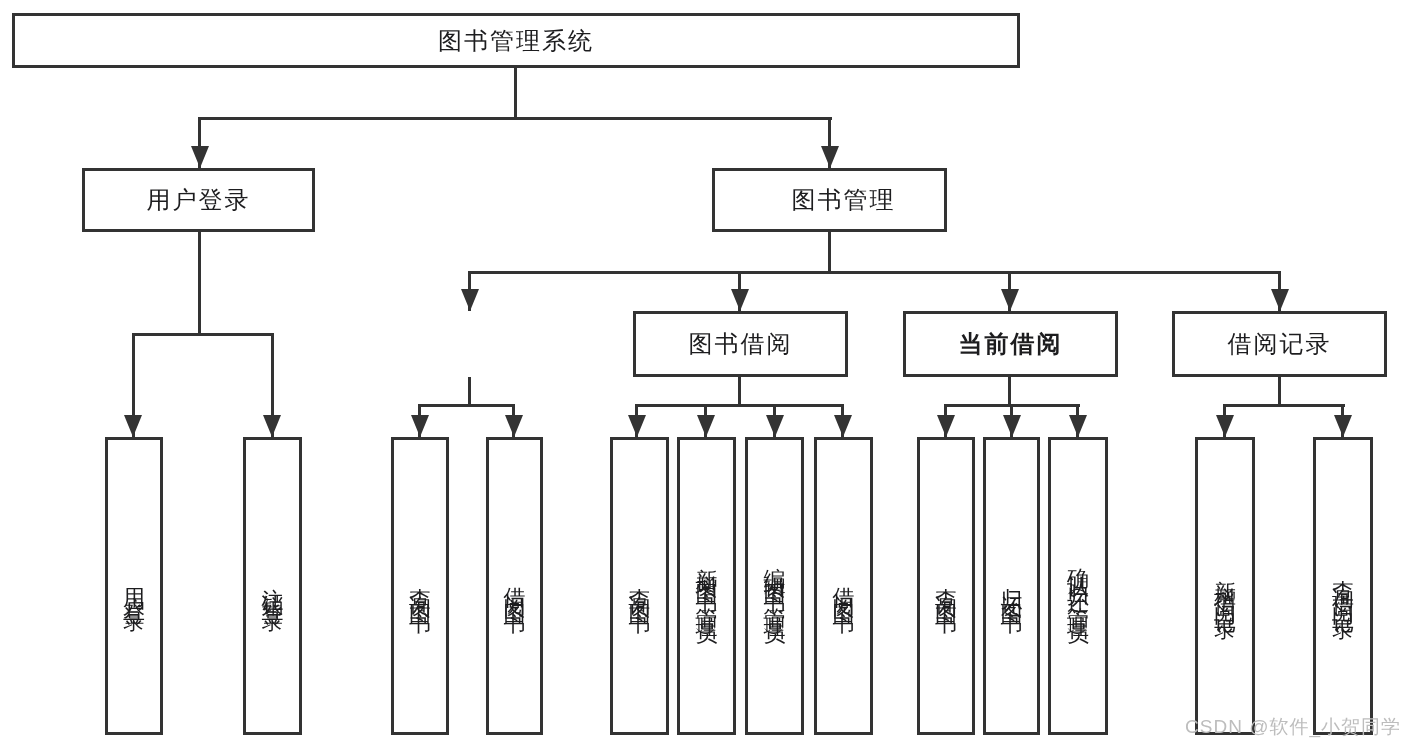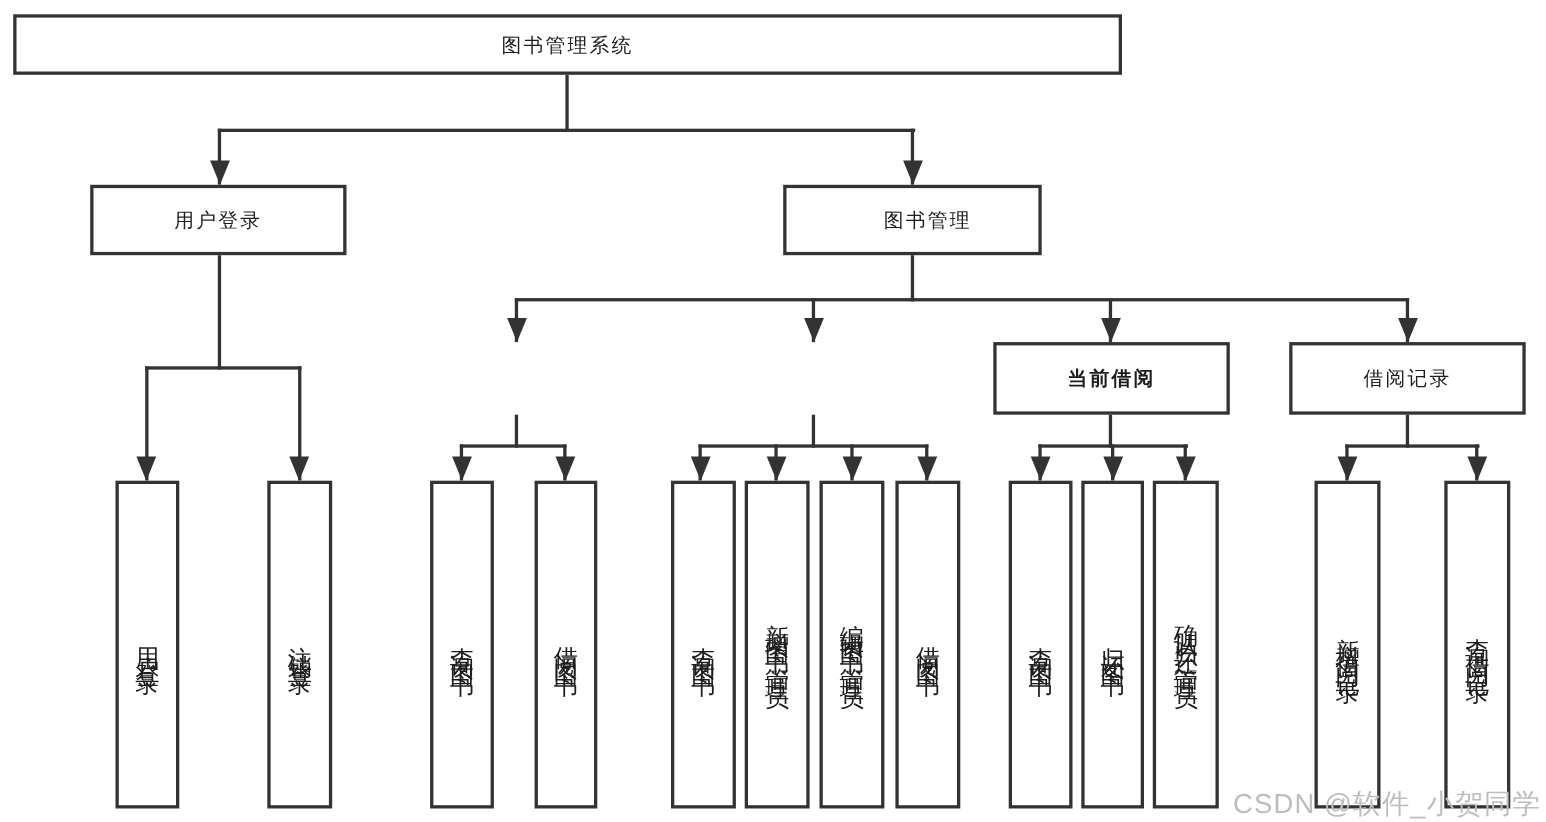--- a/index.html
+++ b/index.html
@@ -14,21 +14,21 @@
   .box {
     position: absolute;
     box-sizing: border-box;
     border: 3px solid #333333;
     background: #ffffff;
     display: flex;
     align-items: center;
     justify-content: center;
     color: #1d1d1f;
   }
-  .hbox { font-size: 18px; letter-spacing: 2px; justify-content: center; }
+  .hbox { font-size: 24px; letter-spacing: 2px; justify-content: center; }
   .vtext {
     writing-mode: vertical-rl;
     font-size: 22px;
     letter-spacing: 8px;
     line-height: 1;
     white-space: nowrap;
   }
   .line {
     position: absolute;
     background: #333333;
@@ -38,21 +38,21 @@
     width: 0;
     height: 0;
     border-left: 9px solid transparent;
     border-right: 9px solid transparent;
     border-top: 22px solid #333333;
   }
   .watermark {
     position: absolute;
     top: 714px;
     right: 4px;
-    font-size: 25px;
+    font-size: 19px;
     color: #bdbdbd;
     letter-spacing: 1px;
   }
 </style>
 </head>
 <body>
 
 <div class="canvas">
 
   <div class="box hbox" style="left:12px; top:13px; width:1008px; height:55px;">
@@ -84,20 +84,23 @@
   <div class="line" style="left:468px; top:271px; width:813px; height:3px;"></div>
   <div class="line" style="left:468px; top:271px; width:3px; height:40px;"></div>
   <div class="arrowhead" style="left:461px; top:289px;"></div>
   <div class="line" style="left:738px; top:271px; width:3px; height:40px;"></div>
   <div class="arrowhead" style="left:731px; top:289px;"></div>
   <div class="line" style="left:1008px; top:271px; width:3px; height:40px;"></div>
   <div class="arrowhead" style="left:1001px; top:289px;"></div>
   <div class="line" style="left:1278px; top:271px; width:3px; height:40px;"></div>
   <div class="arrowhead" style="left:1271px; top:289px;"></div>
 
+  <div class="box hbox" style="left:633px; top:311px; width:215px; height:66px;">
+    <span>图书借阅</span>
+  </div>
   <div class="box hbox" style="left:903px; top:311px; width:215px; height:66px;font-weight:bold;">
     <span>当前借阅</span>
   </div>
   <div class="box hbox" style="left:1172px; top:311px; width:215px; height:66px;">
     <span>借阅记录</span>
   </div>
 
   <div class="line" style="left:468px; top:377px; width:3px; height:30px;"></div>
   <div class="line" style="left:418px; top:404px; width:97px; height:3px;"></div>
   <div class="line" style="left:418px; top:404px; width:3px; height:33px;"></div>

